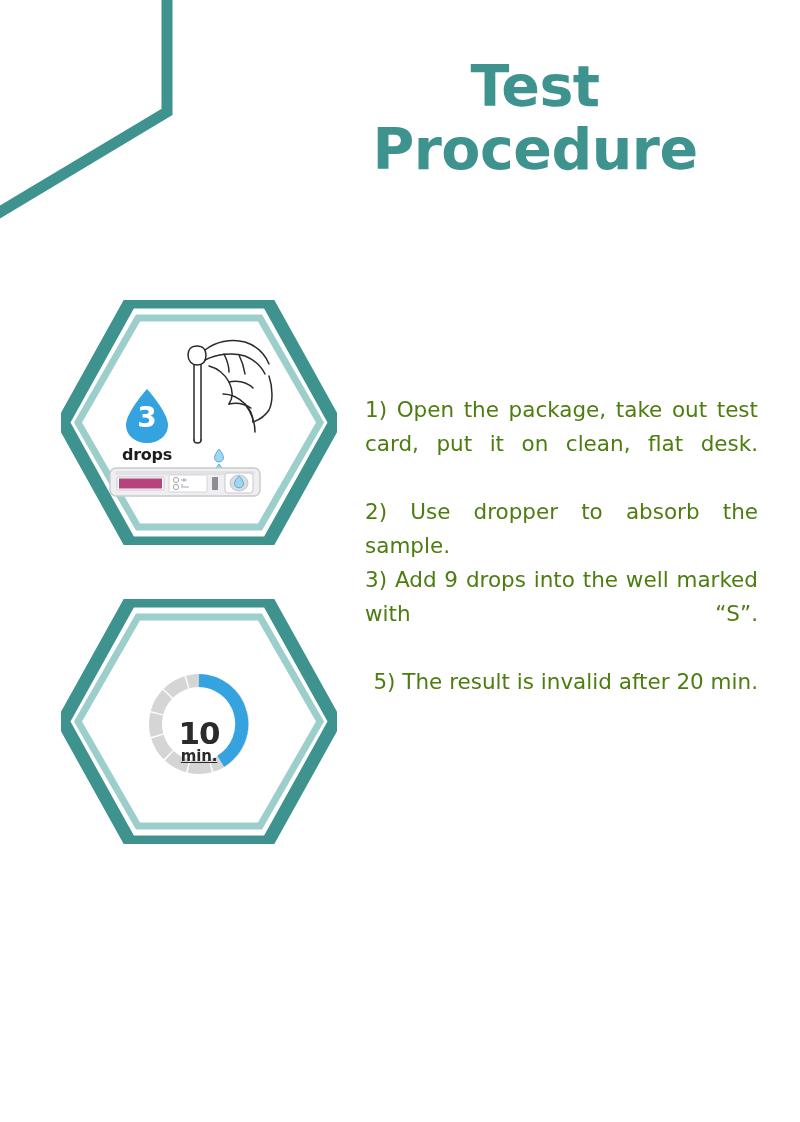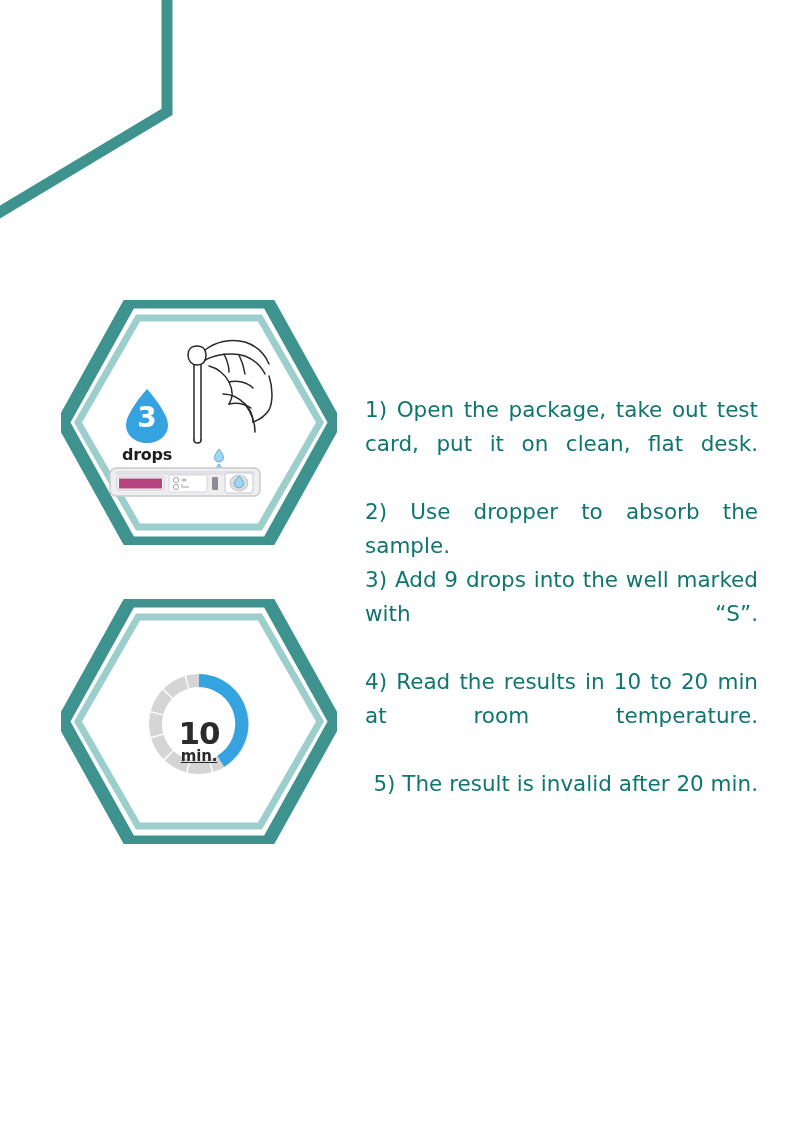--- a/index.html
+++ b/index.html
@@ -140,21 +140,21 @@
 
   
   .instructions {
     position: absolute;
     left: 365px;
     top: 393px;
     width: 393px;
     font-family: "DejaVu Sans", sans-serif;
     font-size: 21.5px;
     line-height: 34px;
-    color: #0f766e;
+    color: #4d7c0f;
     text-align: justify;
     text-justify: inter-word;
   }
   .instructions p {
     margin: 0;
     text-align: justify;
   }
   .instructions p:last-child { text-align: right; }
   .instructions p::after {
     content: "";
@@ -165,20 +165,21 @@
 </style>
 </head>
 <body>
 
 <div id="page">
 
   <svg class="corner-deco" viewBox="0 0 200 230" width="200" height="230">
     <path d="M167 -5 L167 112 L-10 218" fill="none" stroke="#3E938F" stroke-width="11" stroke-linejoin="miter" stroke-linecap="butt"></path>
   </svg>
 
+  <div class="page-title">Test Procedure</div>
 
   <div class="hex-wrap hex-1">
     <svg class="hex-svg" viewBox="0 0 276 245" width="276" height="245">
 
       <path d="M69 2 L207 2 L274 122.5 L207 243 L69 243 L2 122.5 Z" fill="none" stroke="#3E938F" stroke-width="13"></path>
 
       <path d="M77 18 L199 18 L259 122.5 L199 227 L77 227 L17 122.5 Z" fill="none" stroke="#9CCFCB" stroke-width="7"></path>
     </svg>
 
     <div class="hex-inner-content">
@@ -286,17 +287,16 @@
         <div class="timer-unit">min.</div>
       </div>
 
     </div>
   </div>
 
   <div class="instructions">
     <p>1) Open the package, take out test card, put it on clean, flat desk.</p>
     <p class="no-stretch">2) Use dropper to absorb the sample.</p>
     <p>3) Add 9 drops into the well marked with “S”.</p>
-    <p>4) Read the results in 10 to 20 min at room temperature.</p>
     <p class="no-stretch">5) The result is invalid after 20 min.</p>
   </div>
 
 </div>
 
 </body></html>

